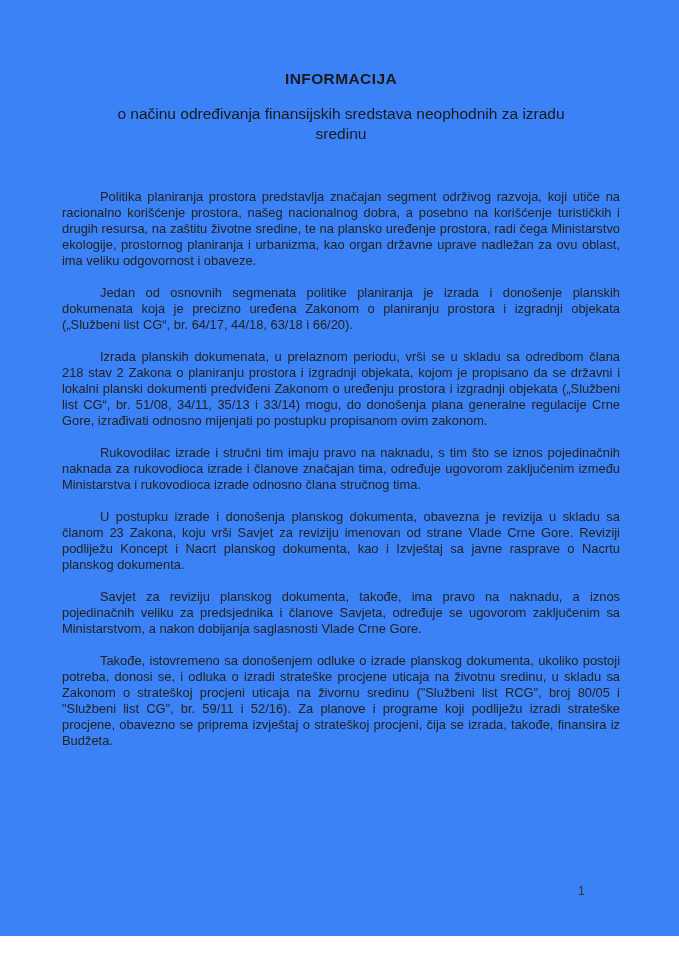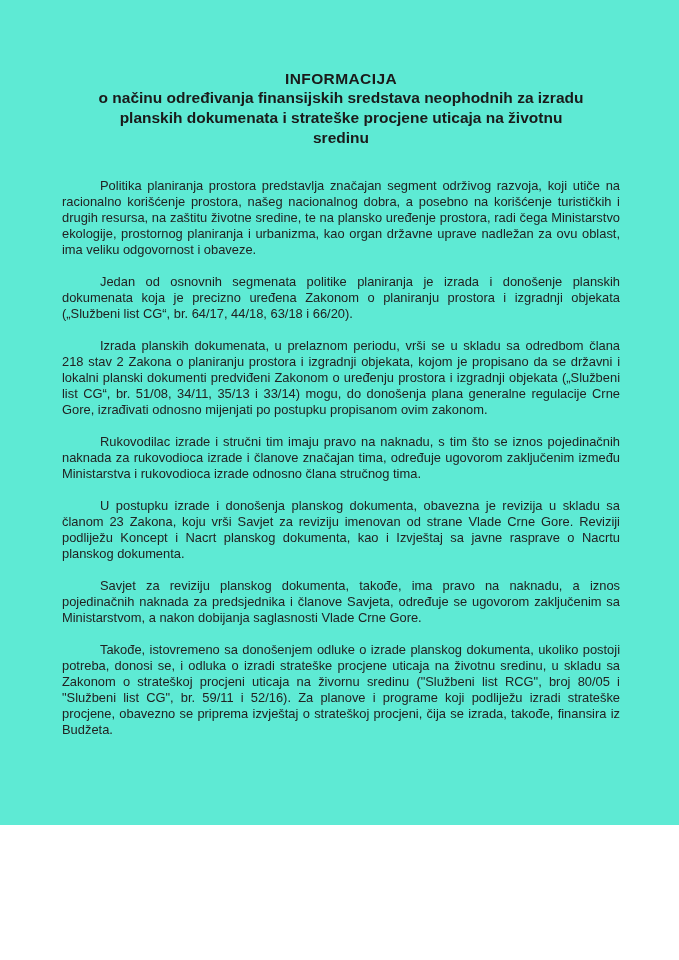--- a/index.html
+++ b/index.html
@@ -3,86 +3,86 @@
 <meta charset="utf-8">
 <style>
   html, body {
     margin: 0;
     padding: 0;
     background: #ffffff;
   }
   .page {
     position: relative;
     width: 679px;
-    height: 825px;
-    background: #5eead4;
+    height: 936px;
+    background: #3b82f6;
     font-family: "Liberation Sans", sans-serif;
     color: #1e1e1e;
     overflow: hidden;
   }
   .content {
     position: absolute;
     left: 62px;
     top: 0;
     width: 558px;
   }
   .doc-title {
     margin-top: 70px;
     text-align: center;
     font-weight: bold;
     font-size: 15.5px;
     letter-spacing: 0.4px;
     color: #1a1a1a;
   }
   .doc-subtitle {
+    margin-top: 16px;
     text-align: center;
-    font-weight: bold;
+    font-weight: normal;
     font-size: 15.5px;
     line-height: 20px;
     color: #1a1a1a;
   }
   .doc-body p {
     margin: 16px 0 0 0;
     font-size: 12.9px;
     line-height: 16px;
     text-align: justify;
     text-indent: 38px;
     color: #222222;
   }
   .doc-body p.first {
-    margin-top: 30px;
+    margin-top: 45px;
   }
   .page-number {
     position: absolute;
     left: 578px;
     top: 884px;
     font-size: 12px;
     color: #333333;
   }
 </style>
 </head>
 <body>
 
 <div class="page">
   <div class="content">
 
     <div class="doc-title">INFORMACIJA</div>
 
     <div class="doc-subtitle">
       <div>o načinu određivanja finansijskih sredstava neophodnih za izradu</div>
-      <div>planskih dokumenata i strateške procjene uticaja na životnu</div>
       <div>sredinu</div>
     </div>
 
     <div class="doc-body">
       <p class="first">Politika planiranja prostora predstavlja značajan segment održivog razvoja, koji utiče na racionalno korišćenje prostora, našeg nacionalnog dobra, a posebno na korišćenje turističkih i drugih resursa, na zaštitu životne sredine, te na plansko uređenje prostora, radi čega Ministarstvo ekologije, prostornog planiranja i urbanizma, kao organ državne uprave nadležan za ovu oblast, ima veliku odgovornost i obaveze.</p>
       <p>Jedan od osnovnih segmenata politike planiranja je izrada i donošenje planskih dokumenata koja je precizno uređena Zakonom o planiranju prostora i izgradnji objekata („Službeni list CG“, br. 64/17, 44/18, 63/18 i 66/20).</p>
       <p>Izrada planskih dokumenata, u prelaznom periodu, vrši se u skladu sa odredbom člana 218 stav 2 Zakona o planiranju prostora i izgradnji objekata, kojom je propisano da se državni i lokalni planski dokumenti predviđeni Zakonom o uređenju prostora i izgradnji objekata („Službeni list CG“, br. 51/08, 34/11, 35/13 i 33/14) mogu, do donošenja plana generalne regulacije Crne Gore, izrađivati odnosno mijenjati po postupku propisanom ovim zakonom.</p>
       <p>Rukovodilac izrade i stručni tim imaju pravo na naknadu, s tim što se iznos pojedinačnih naknada za rukovodioca izrade i članove značajan tima, određuje ugovorom zaključenim između Ministarstva i rukovodioca izrade odnosno člana stručnog tima.</p>
       <p>U postupku izrade i donošenja planskog dokumenta, obavezna je revizija u skladu sa članom 23 Zakona, koju vrši Savjet za reviziju imenovan od strane Vlade Crne Gore. Reviziji podliježu Koncept i Nacrt planskog dokumenta, kao i Izvještaj sa javne rasprave o Nacrtu planskog dokumenta.</p>
-      <p>Savjet za reviziju planskog dokumenta, takođe, ima pravo na naknadu, a iznos pojedinačnih naknada za predsjednika i članove Savjeta, određuje se ugovorom zaključenim sa Ministarstvom, a nakon dobijanja saglasnosti Vlade Crne Gore.</p>
+      <p>Savjet za reviziju planskog dokumenta, takođe, ima pravo na naknadu, a iznos pojedinačnih veliku za predsjednika i članove Savjeta, određuje se ugovorom zaključenim sa Ministarstvom, a nakon dobijanja saglasnosti Vlade Crne Gore.</p>
       <p>Takođe, istovremeno sa donošenjem odluke o izrade planskog dokumenta, ukoliko postoji potreba, donosi se, i odluka o izradi strateške procjene uticaja na životnu sredinu, u skladu sa Zakonom o strateškoj procjeni uticaja na živornu sredinu ("Službeni list RCG", broj 80/05 i "Službeni list CG", br. 59/11 i 52/16). Za planove i programe koji podliježu izradi strateške procjene, obavezno se priprema izvještaj o strateškoj procjeni, čija se izrada, takođe, finansira iz Budžeta.</p>
     </div>
 
   </div>
 
   <div class="page-number">1</div>
 </div>
 
 </body></html>

